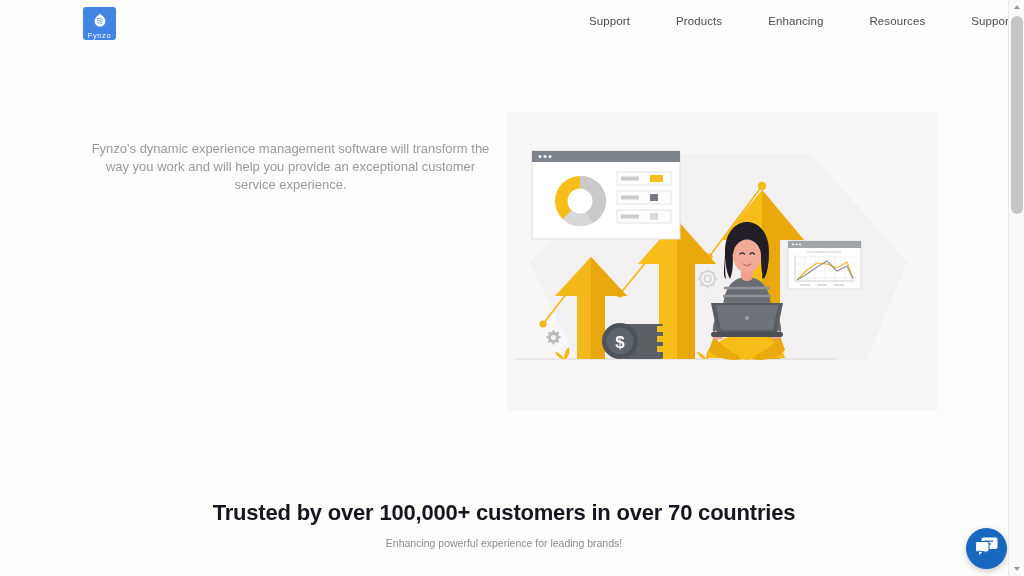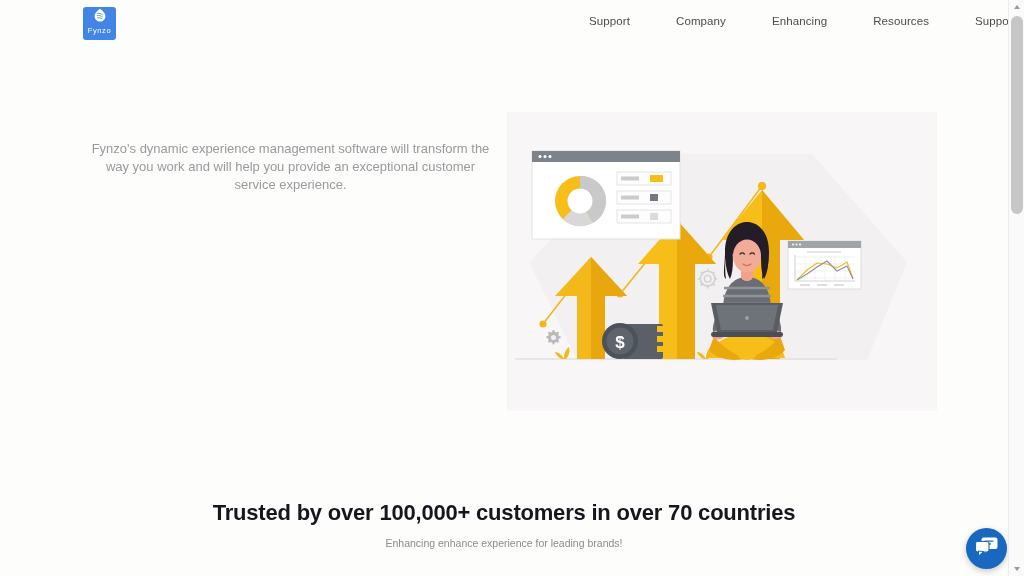--- a/index.html
+++ b/index.html
@@ -44,21 +44,21 @@
     position: absolute;
     left: 83px;
     top: 7px;
     width: 33px;
     height: 33px;
     background: #4285e4;
     border-radius: 3px;
     display: flex;
     flex-direction: column;
     align-items: center;
-    justify-content: flex-start;
+    justify-content: flex-end;
     overflow: hidden;
     cursor: pointer;
   }
   .logo-mark { display: block; margin-top: 1px; }
   .logo-word {
     font-size: 7.5px;
     color: #ffffff;
     letter-spacing: 0.6px;
     line-height: 8px;
     margin-top: 0px;
@@ -209,21 +209,21 @@
           <path d="M4.3 5.4 C6.0 5.0 8.2 5.6 9.4 6.7" stroke="#4285e4" stroke-width="0.85" fill="none" stroke-linecap="round"></path>
           <path d="M4.3 7.6 C6.0 7.2 8.2 7.8 9.4 8.9" stroke="#4285e4" stroke-width="0.85" fill="none" stroke-linecap="round"></path>
           <path d="M4.5 9.8 C6.0 9.5 7.8 9.9 8.9 10.7" stroke="#4285e4" stroke-width="0.85" fill="none" stroke-linecap="round"></path>
         </svg>
       </span>
       <span class="logo-word">Fynzo</span>
     </div>
 
     <nav class="nav">
       <span class="nav-item">Support</span>
-      <span class="nav-item">Company</span>
+      <span class="nav-item">Products</span>
       <span class="nav-item">Enhancing</span>
       <span class="nav-item">Resources</span>
       <span class="nav-item">Support</span>
     </nav>
 
   </header>
 
   <section class="hero-copy">
     <p class="hero-sub">Fynzo's dynamic experience management software will transform the way you work and will help you provide an exceptional customer service experience.</p>
   </section>
@@ -395,21 +395,21 @@
         <path d="M214 218 l52 0 l5 -25 l-62 0 z" fill="#6e737a"></path>
         <rect x="204" y="220" width="72" height="5" rx="2.4" fill="#4a4f56"></rect>
         <circle cx="240" cy="206" r="2" fill="#9ba0a6"></circle>
       </g>
 
     </svg>
   </section>
 
   <section class="trusted">
     <h2 class="trusted-title">Trusted by over 100,000+ customers in over 70 countries</h2>
-    <p class="trusted-sub">Enhancing enhance experience for leading brands!</p>
+    <p class="trusted-sub">Enhancing powerful experience for leading brands!</p>
   </section>
 
   <div class="chat-widget">
     <span>
       <svg width="23" height="20" viewBox="0 0 23 20">
         <rect x="6.5" y="0.5" width="16" height="11.5" rx="2" fill="#ffffff"></rect>
         <polygon points="10,11 10,16 15,11.6" fill="#ffffff"></polygon>
         <rect x="9.5" y="3.5" width="9" height="1.3" fill="#2f6fb8"></rect>
         <rect x="9.5" y="6.3" width="6.5" height="1.3" fill="#2f6fb8"></rect>
         <rect x="0.5" y="4.5" width="13.5" height="10.5" rx="2" fill="#ffffff" stroke="#1868c0" stroke-width="1.1"></rect>

